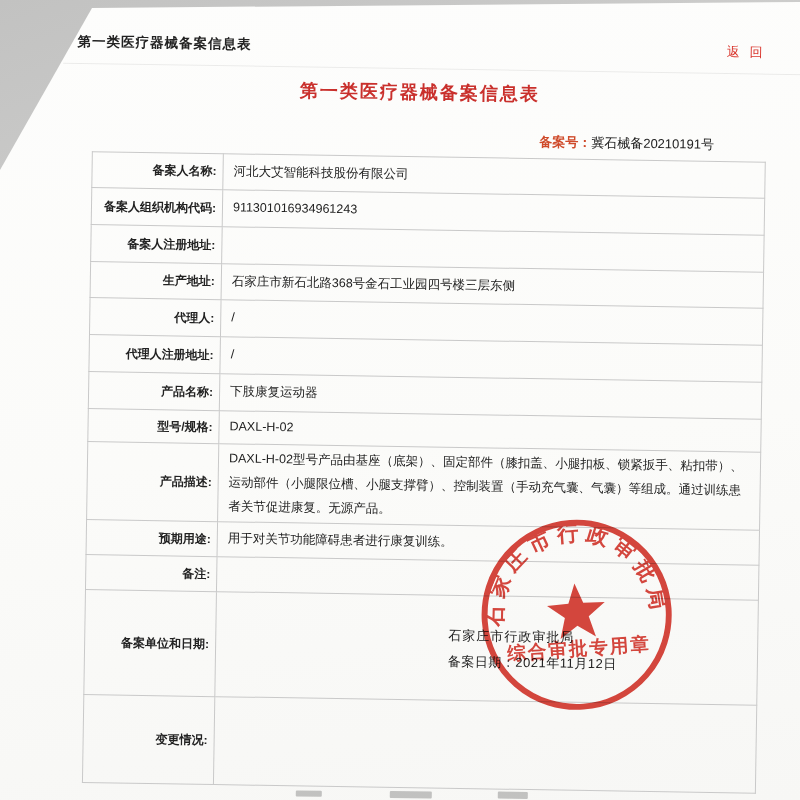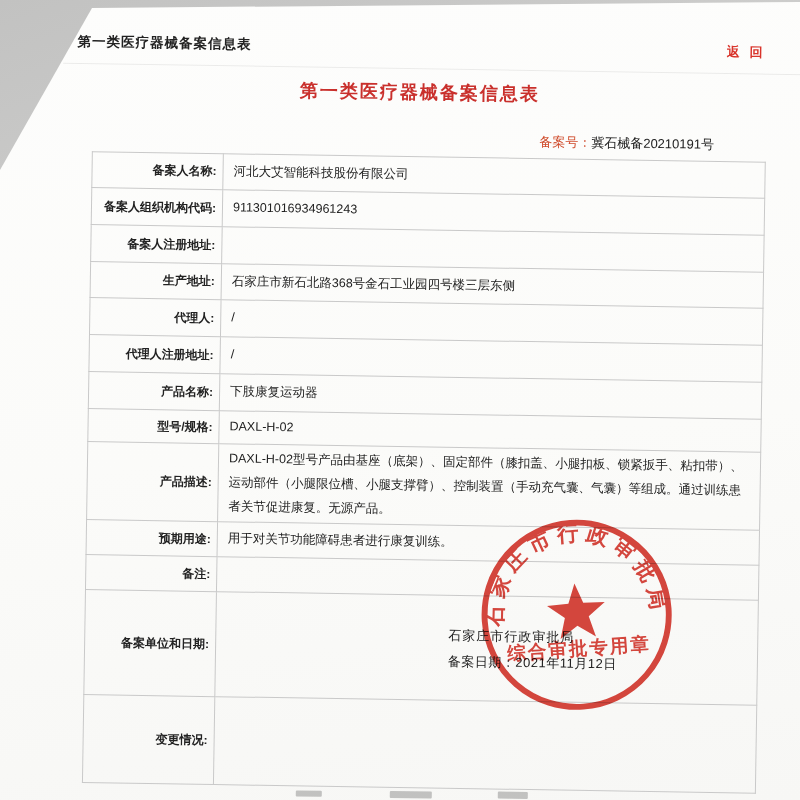--- a/index.html
+++ b/index.html
@@ -42,21 +42,20 @@
     font-weight: bold;
     color: #222222;
     letter-spacing: 1px;
   }
   .doc-header .back-link {
     font-size: 13px;
     color: #d9342b;
     text-decoration: none;
     letter-spacing: 3px;
     cursor: pointer;
-    font-weight: bold;
   }
   .header-rule {
     position: absolute;
     left: 58px;
     right: 0;
     top: 68px;
     height: 1px;
     background: rgba(0,0,0,0.07);
   }
   .main-title {
@@ -72,21 +71,21 @@
   }
   .filing-no {
     position: absolute;
     top: 131px;
     right: 90px;
     font-size: 13px;
     color: #222222;
   }
   .filing-no .f-label {
     color: #cf4a2a;
-    font-weight: normal;
+    font-weight: bold;
   }
   .filing-no .f-value {
     color: #222222;
   }
   table.form {
     position: absolute;
     left: 88px;
     top: 156px;
     width: 674px;
     border-collapse: collapse;

